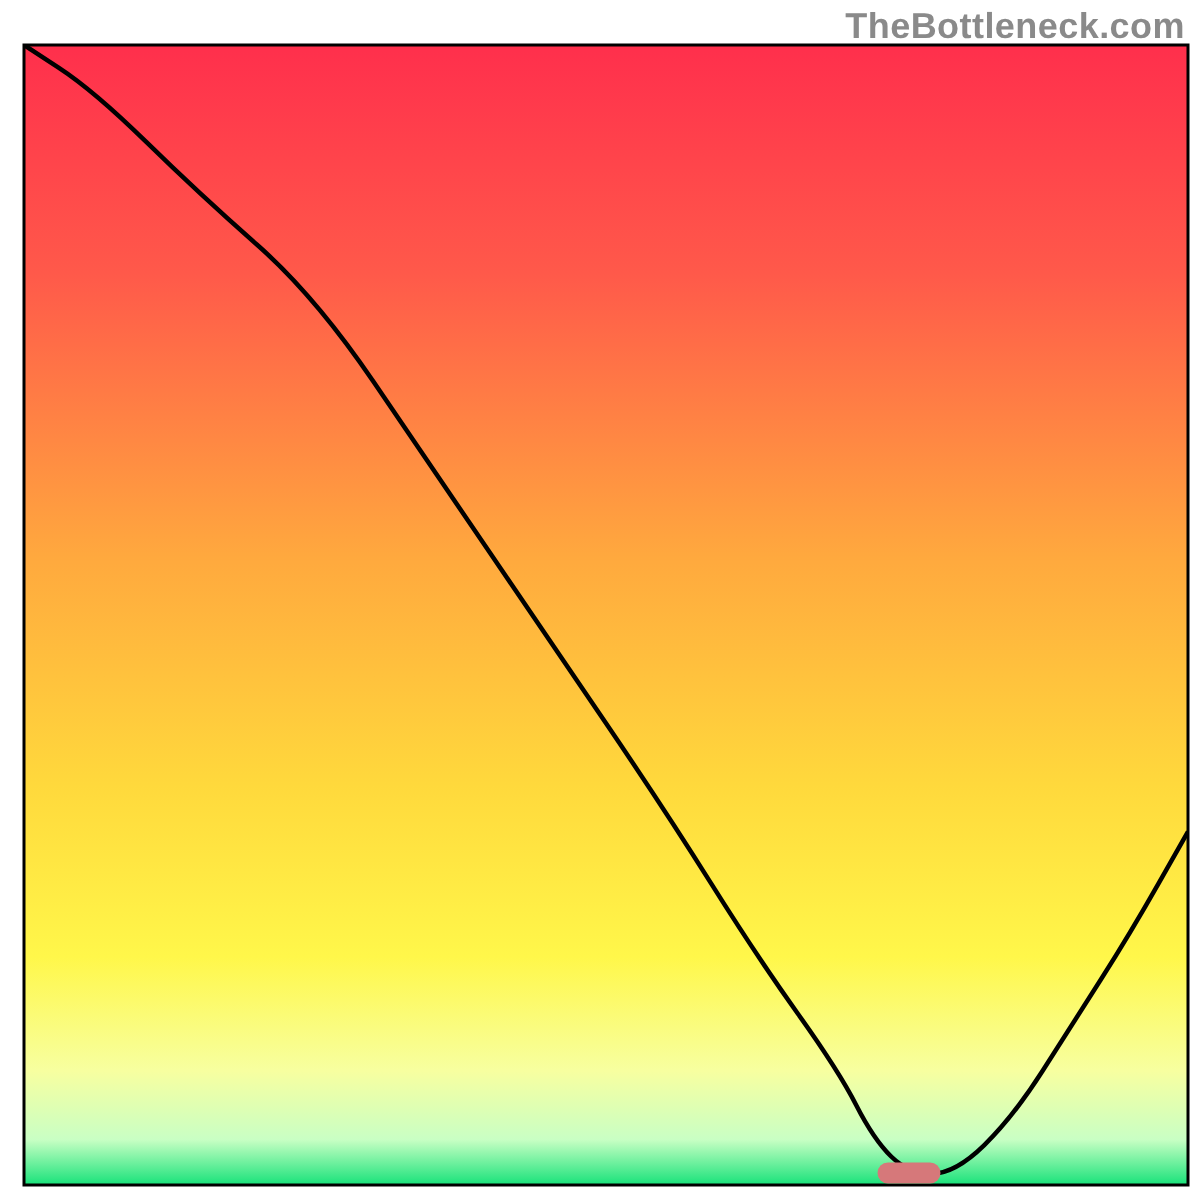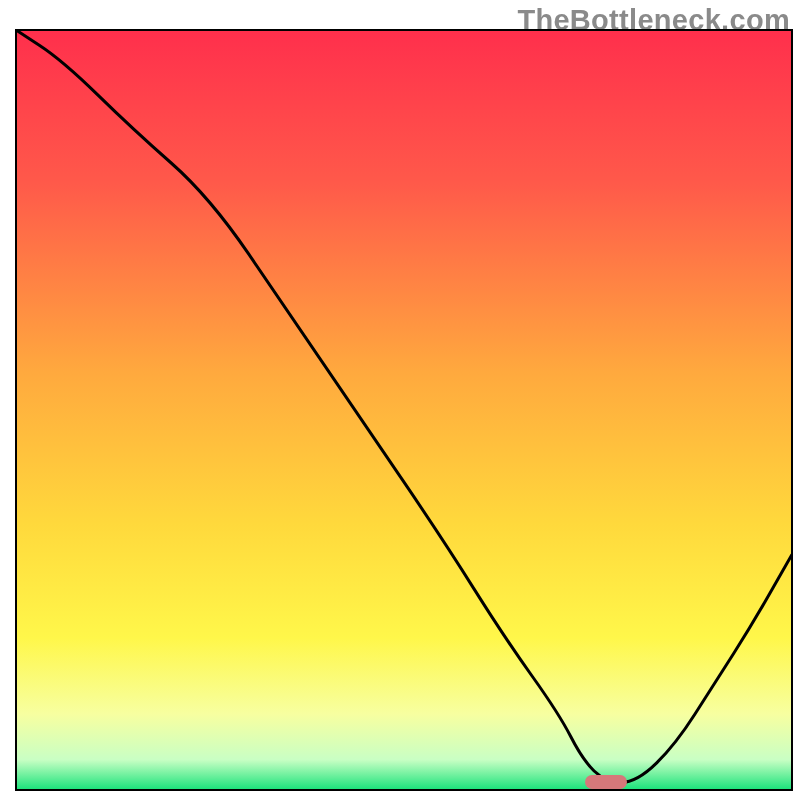--- a/index.html
+++ b/index.html
@@ -12,21 +12,21 @@
   }
   .stage {
     position: relative;
     width: 800px;
     height: 800px;
   }
   .attribution {
     position: absolute;
     top: 4px;
     right: 10px;
-    font-size: 29px;
+    font-size: 24px;
     font-weight: 600;
     color: #8a8a8a;
     letter-spacing: 0.3px;
   }
   svg.plot {
     position: absolute;
     top: 0;
     left: 0;
   }
   .marker {

